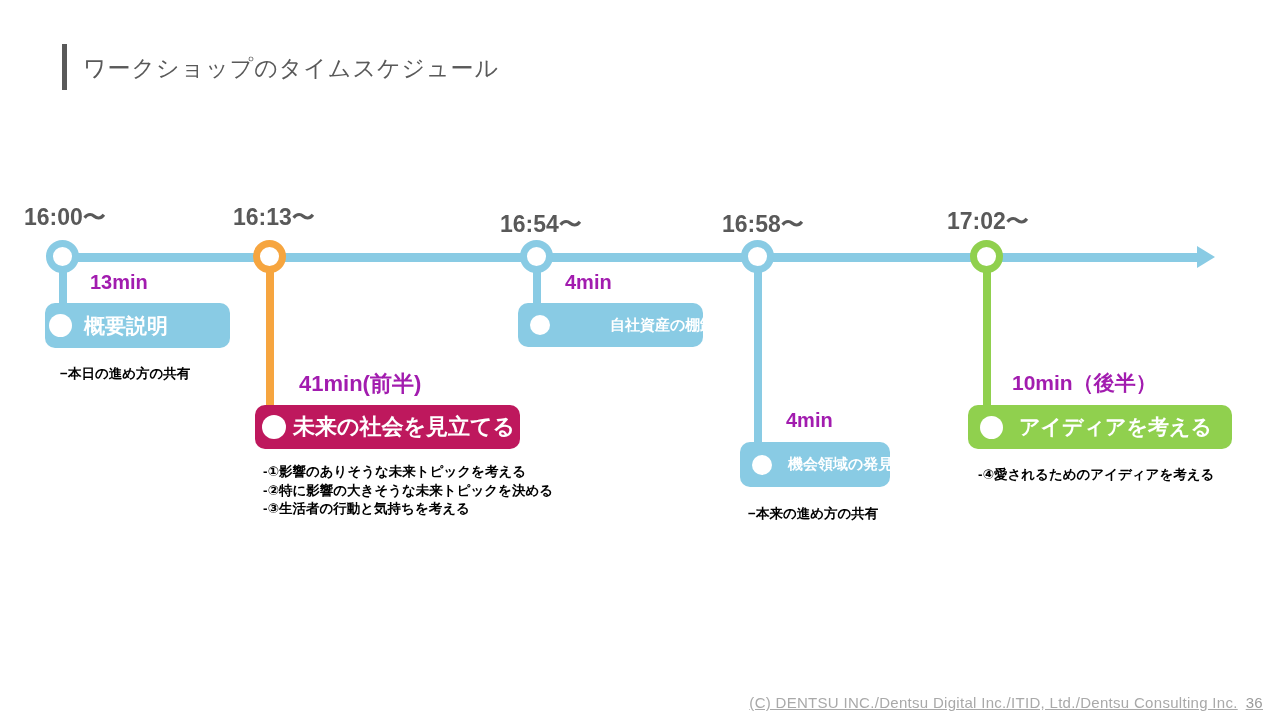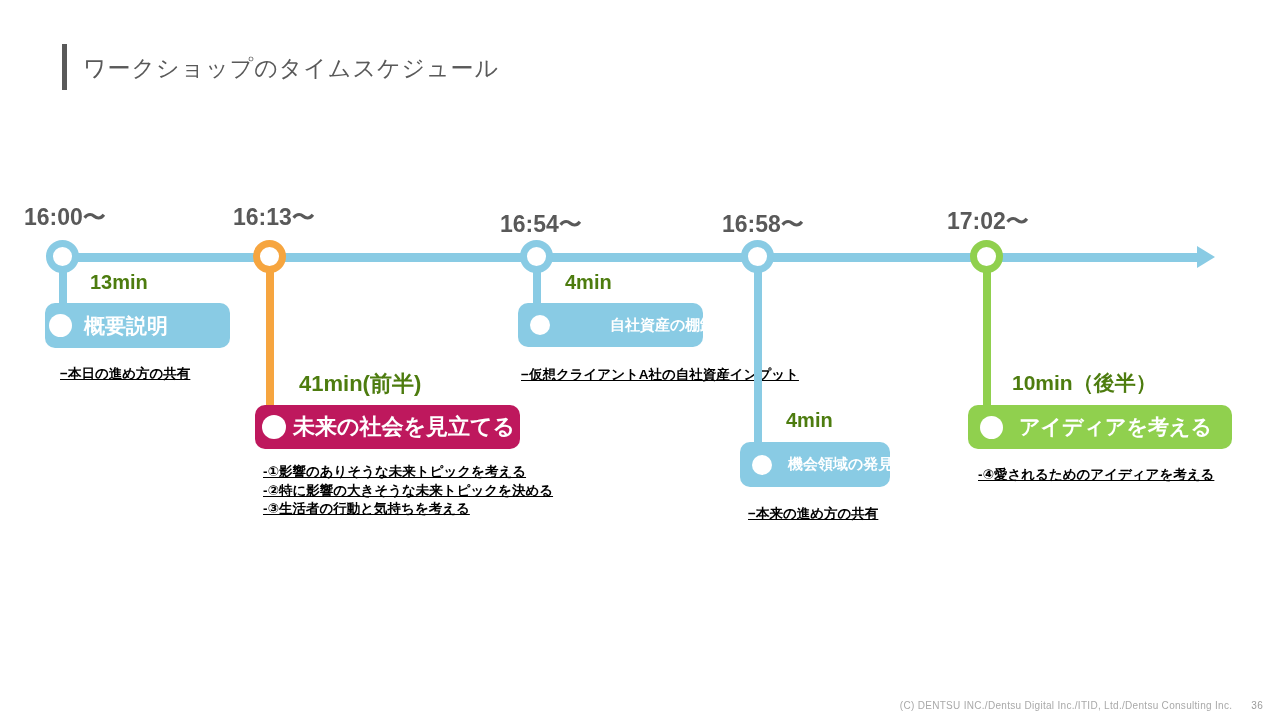--- a/index.html
+++ b/index.html
@@ -25,50 +25,50 @@
     border:7px solid #89CBE4;border-radius:50%;background:#fff;z-index:2;}
   #n0{left:46px}#n1{left:253px}#n2{left:520px}#n3{left:741px}#n4{left:970px}
   
   .time{position:absolute;font-size:23px;font-weight:bold;color:#595959;white-space:nowrap;}
   #t0{left:24px;top:202px}
   #t1{left:233px;top:202px}
   #t2{left:500px;top:209px}
   #t3{left:722px;top:209px}
   #t4{left:947px;top:206px}
   
-  .duration{position:absolute;font-weight:bold;color:#4d7c0f;white-space:nowrap;}
+  .duration{position:absolute;font-weight:bold;color:#a21caf;white-space:nowrap;}
   #d0{left:90px;top:271px;font-size:20px}
   #d1{left:299px;top:369px;font-size:22px}
   #d2{left:565px;top:271px;font-size:20px}
   #d3{left:786px;top:409px;font-size:20px}
   #d4{left:1012px;top:369px;font-size:21px}
   
   .box{position:absolute;display:flex;align-items:center;border-radius:10px;
     color:#fff;font-weight:bold;white-space:nowrap;z-index:3;box-sizing:border-box;}
   .bullet{display:inline-block;border-radius:50%;background:#fff;flex:0 0 auto;}
   #b0{left:45px;top:303px;width:185px;height:45px;font-size:21px;padding-left:4px}
   #b0 .bullet{width:23px;height:23px;margin-right:12px}
   #b1{left:255px;top:405px;width:265px;height:44px;font-size:22px;padding-left:7px}
   #b1 .bullet{width:24px;height:24px;margin-right:7px}
   #b2{left:518px;top:303px;width:185px;height:44px;font-size:15px;padding-left:12px}
   #b2 .bullet{width:20px;height:20px;margin-right:16px}
   #b3{left:740px;top:442px;width:150px;height:45px;font-size:15px;padding-left:12px}
   #b3 .bullet{width:20px;height:20px;margin-right:16px}
   #b4{left:968px;top:405px;width:264px;height:44px;font-size:21px;padding-left:12px}
   #b4 .bullet{width:23px;height:23px;margin-right:16px}
   
-  .notes{position:absolute;font-size:13.5px;line-height:18.5px;font-weight:bold;color:#000;white-space:nowrap;text-decoration:underline;}
+  .notes{position:absolute;font-size:13.5px;line-height:18.5px;font-weight:bold;color:#000;white-space:nowrap;}
   #x0{left:60px;top:365px}
   #x1{left:263px;top:463px}
   #x2{left:521px;top:366px}
   #x3{left:748px;top:505px}
   #x4{left:978px;top:466px}
   
-  .footer{position:absolute;right:17px;bottom:9px;display:flex;align-items:baseline;gap:19px;
-    font-size:10px;color:#A9A9A9;letter-spacing:0.3px;}
+  .footer{position:absolute;right:17px;bottom:9px;display:flex;align-items:baseline;gap:8px;
+    font-size:15px;color:#A9A9A9;letter-spacing:0.3px;text-decoration:underline;}
   .footer .pagenum{color:#9b9b9b;}
 </style>
 </head>
 <body>
 
 <div id="slide">
 
   <div class="title-bar"></div>
   <div class="page-title">ワークショップのタイムスケジュール</div>
 
@@ -121,23 +121,20 @@
   </div>
 
   <div class="notes" id="x0">
     <div>−本日の進め方の共有</div>
   </div>
   <div class="notes" id="x1">
     <div>-①影響のありそうな未来トピックを考える</div>
     <div>-②特に影響の大きそうな未来トピックを決める</div>
     <div>-③生活者の行動と気持ちを考える</div>
   </div>
-  <div class="notes" id="x2">
-    <div>−仮想クライアントA社の自社資産インプット</div>
-  </div>
   <div class="notes" id="x3">
     <div>−本来の進め方の共有</div>
   </div>
   <div class="notes" id="x4">
     <div>-④愛されるためのアイディアを考える</div>
   </div>
 
   <div class="footer">
     <span>(C) DENTSU INC./Dentsu Digital Inc./ITID, Ltd./Dentsu Consulting Inc.</span>
     <span class="pagenum">36</span>

